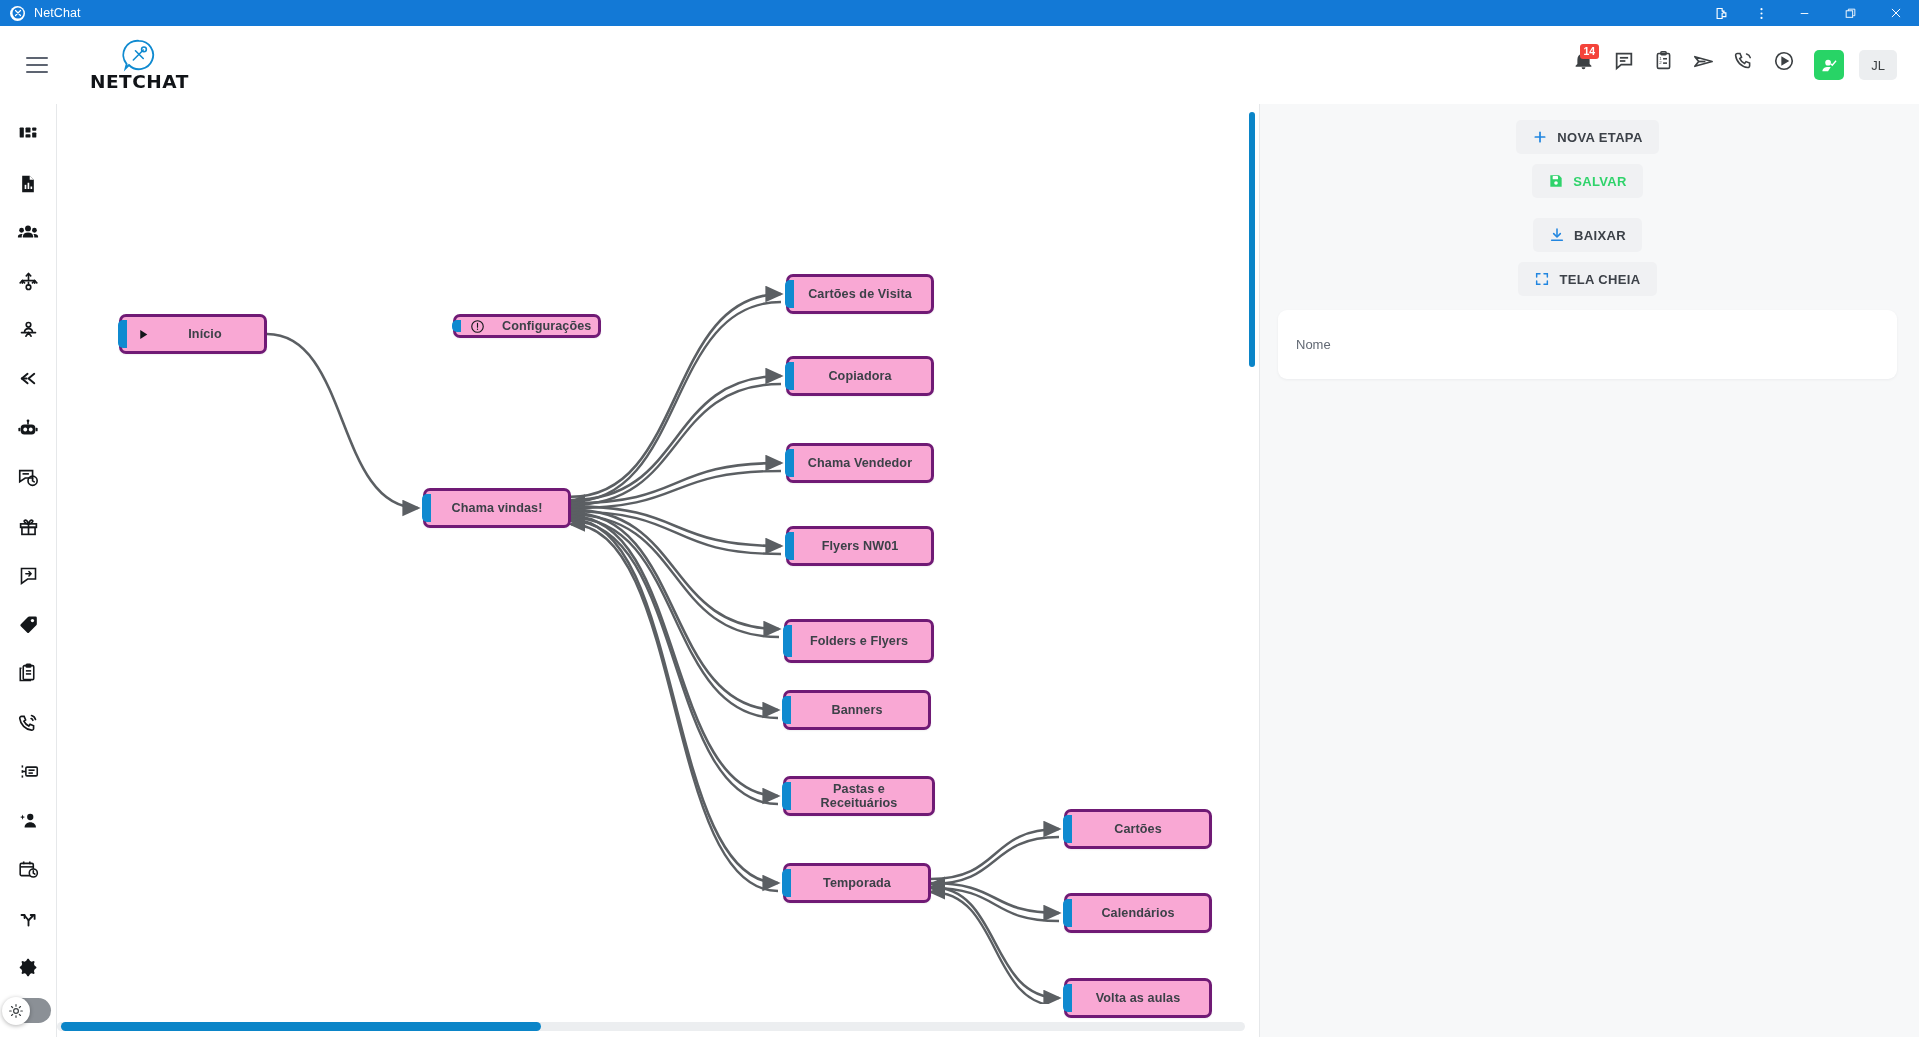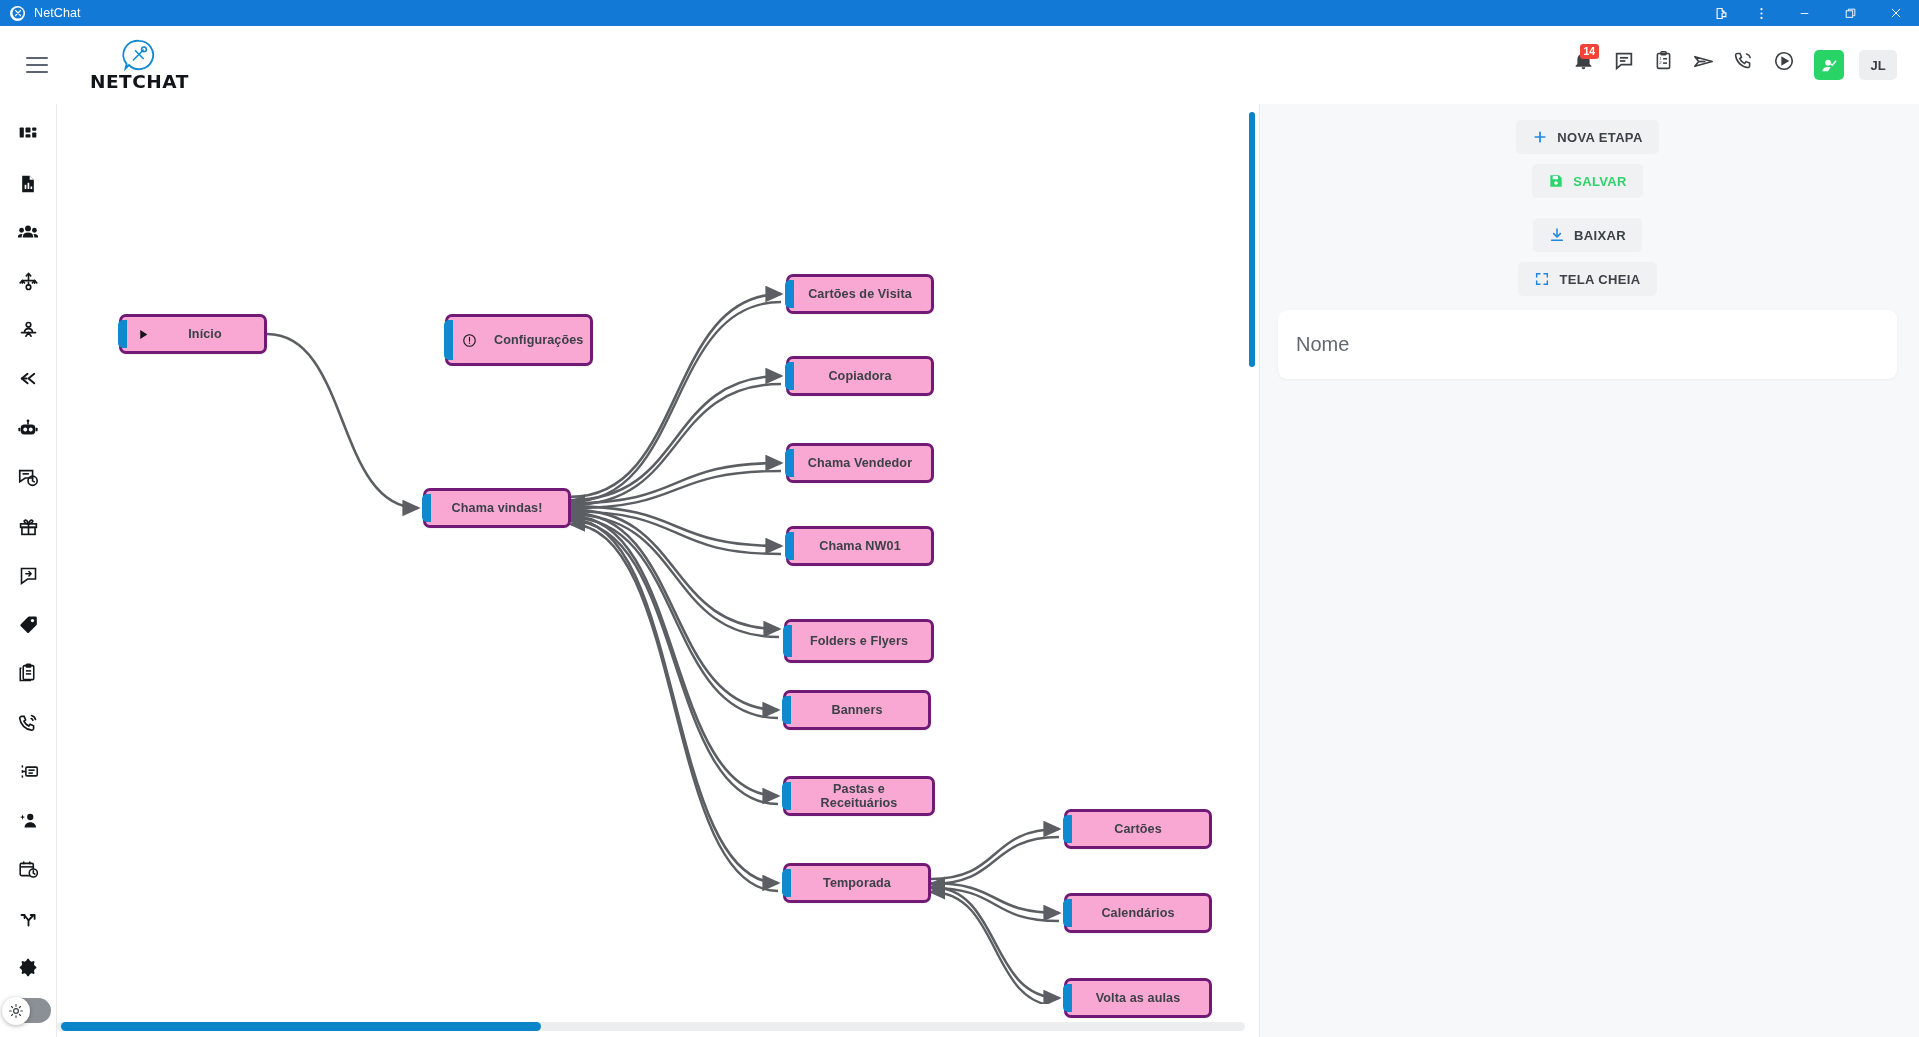--- a/index.html
+++ b/index.html
@@ -52,21 +52,21 @@
     padding: 2.5px 3.5px; min-width: 18px; text-align: center;
   }
   .green-btn {
     width: 30px; height: 30px; background: #28d466; border-radius: 5px;
     display: flex; align-items: center; justify-content: center; cursor: pointer;
     margin-left: 6px;
   }
   .avatar {
     width: 38px; height: 30px; background: #eceef0; border-radius: 5px;
     display: flex; align-items: center; justify-content: center;
-    font-size: 13px; color: #3c4043; font-weight: 700; cursor: pointer; margin-left: 6px;
+    font-size: 13px; color: #3c4043; font-weight: 400; cursor: pointer; margin-left: 6px;
   }
 
   
   .frame { display: flex; height: calc(1037px - 26px - 78px); }
 
   
   .rail {
     width: 57px; background: #ffffff; border-right: 1px solid #e6e8ea;
     display: flex; flex-direction: column; align-items: center;
     padding-top: 8px; position: relative;
@@ -147,21 +147,21 @@
   }
   .pbtn.green-text { color: #2fd36b; }
   .pbtn .pico { display: flex; align-items: center; }
   .spacer { flex: 1 1 auto; }
 
   .name-card {
     margin-top: 14px; background: #ffffff; border-radius: 9px;
     height: 69px; display: flex; align-items: center; padding: 0 18px;
     box-shadow: 0 1px 3px rgba(16,24,40,.05);
   }
-  .name-placeholder { font-size: 20px; color: #616873; }
+  .name-placeholder { font-size: 13px; color: #616873; }
 </style>
 </head>
 <body>
 
 <div class="titlebar">
   <span class="tb-favicon">
     <svg width="12" height="12" viewBox="0 0 24 24">
         <circle cx="12" cy="12" r="11" fill="#1379d6"></circle>
         <path d="M7 7l10 10M17 7L7 17" stroke="#fff" stroke-width="2.4" stroke-linecap="round"></path>
       </svg>
@@ -511,21 +511,21 @@
         </svg>
       <div id="nodes-host">
           <div class="node has-icon" style="left: 62px; top: 210px; width: 148px; height: 40px;">
             <span class="node-icon">
               <svg width="13" height="13" viewBox="0 0 24 24" fill="#14171a">
                 <path d="M6 3.5l13 8.5-13 8.5z"></path>
               </svg>
             </span>
             <span class="node-label">Início</span>
           </div>
-          <div class="node has-icon" style="left: 388px; top: 210px; width: 148px; height: 52px;">
+          <div class="node has-icon" style="left: 396px; top: 210px; width: 148px; height: 24px;">
             <span class="node-icon">
               <svg width="15" height="15" viewBox="0 0 24 24" fill="none" stroke="#14171a" stroke-width="1.8">
                 <circle cx="12" cy="12" r="9.2"></circle>
                 <line x1="12" y1="7" x2="12" y2="13" stroke-linecap="round"></line>
                 <circle cx="12" cy="16.4" r="1.05" fill="#14171a" stroke="none"></circle>
               </svg>
             </span>
             <span class="node-label">Configurações</span>
           </div>
           <div class="node" style="left: 366px; top: 384px; width: 148px; height: 40px;">
@@ -534,21 +534,21 @@
           <div class="node" style="left: 729px; top: 170px; width: 148px; height: 40px;">
             <span class="node-label">Cartões de Visita</span>
           </div>
           <div class="node" style="left: 729px; top: 252px; width: 148px; height: 40px;">
             <span class="node-label">Copiadora</span>
           </div>
           <div class="node" style="left: 729px; top: 339px; width: 148px; height: 40px;">
             <span class="node-label">Chama Vendedor</span>
           </div>
           <div class="node" style="left: 729px; top: 422px; width: 148px; height: 40px;">
-            <span class="node-label">Chama NW01</span>
+            <span class="node-label">Flyers NW01</span>
           </div>
           <div class="node" style="left: 727px; top: 515px; width: 150px; height: 44px;">
             <span class="node-label">Folders e Flyers</span>
           </div>
           <div class="node" style="left: 726px; top: 586px; width: 148px; height: 40px;">
             <span class="node-label">Banners</span>
           </div>
           <div class="node" style="left: 726px; top: 672px; width: 152px; height: 40px;">
             <span class="node-label">Pastas e Receituários</span>
           </div>

